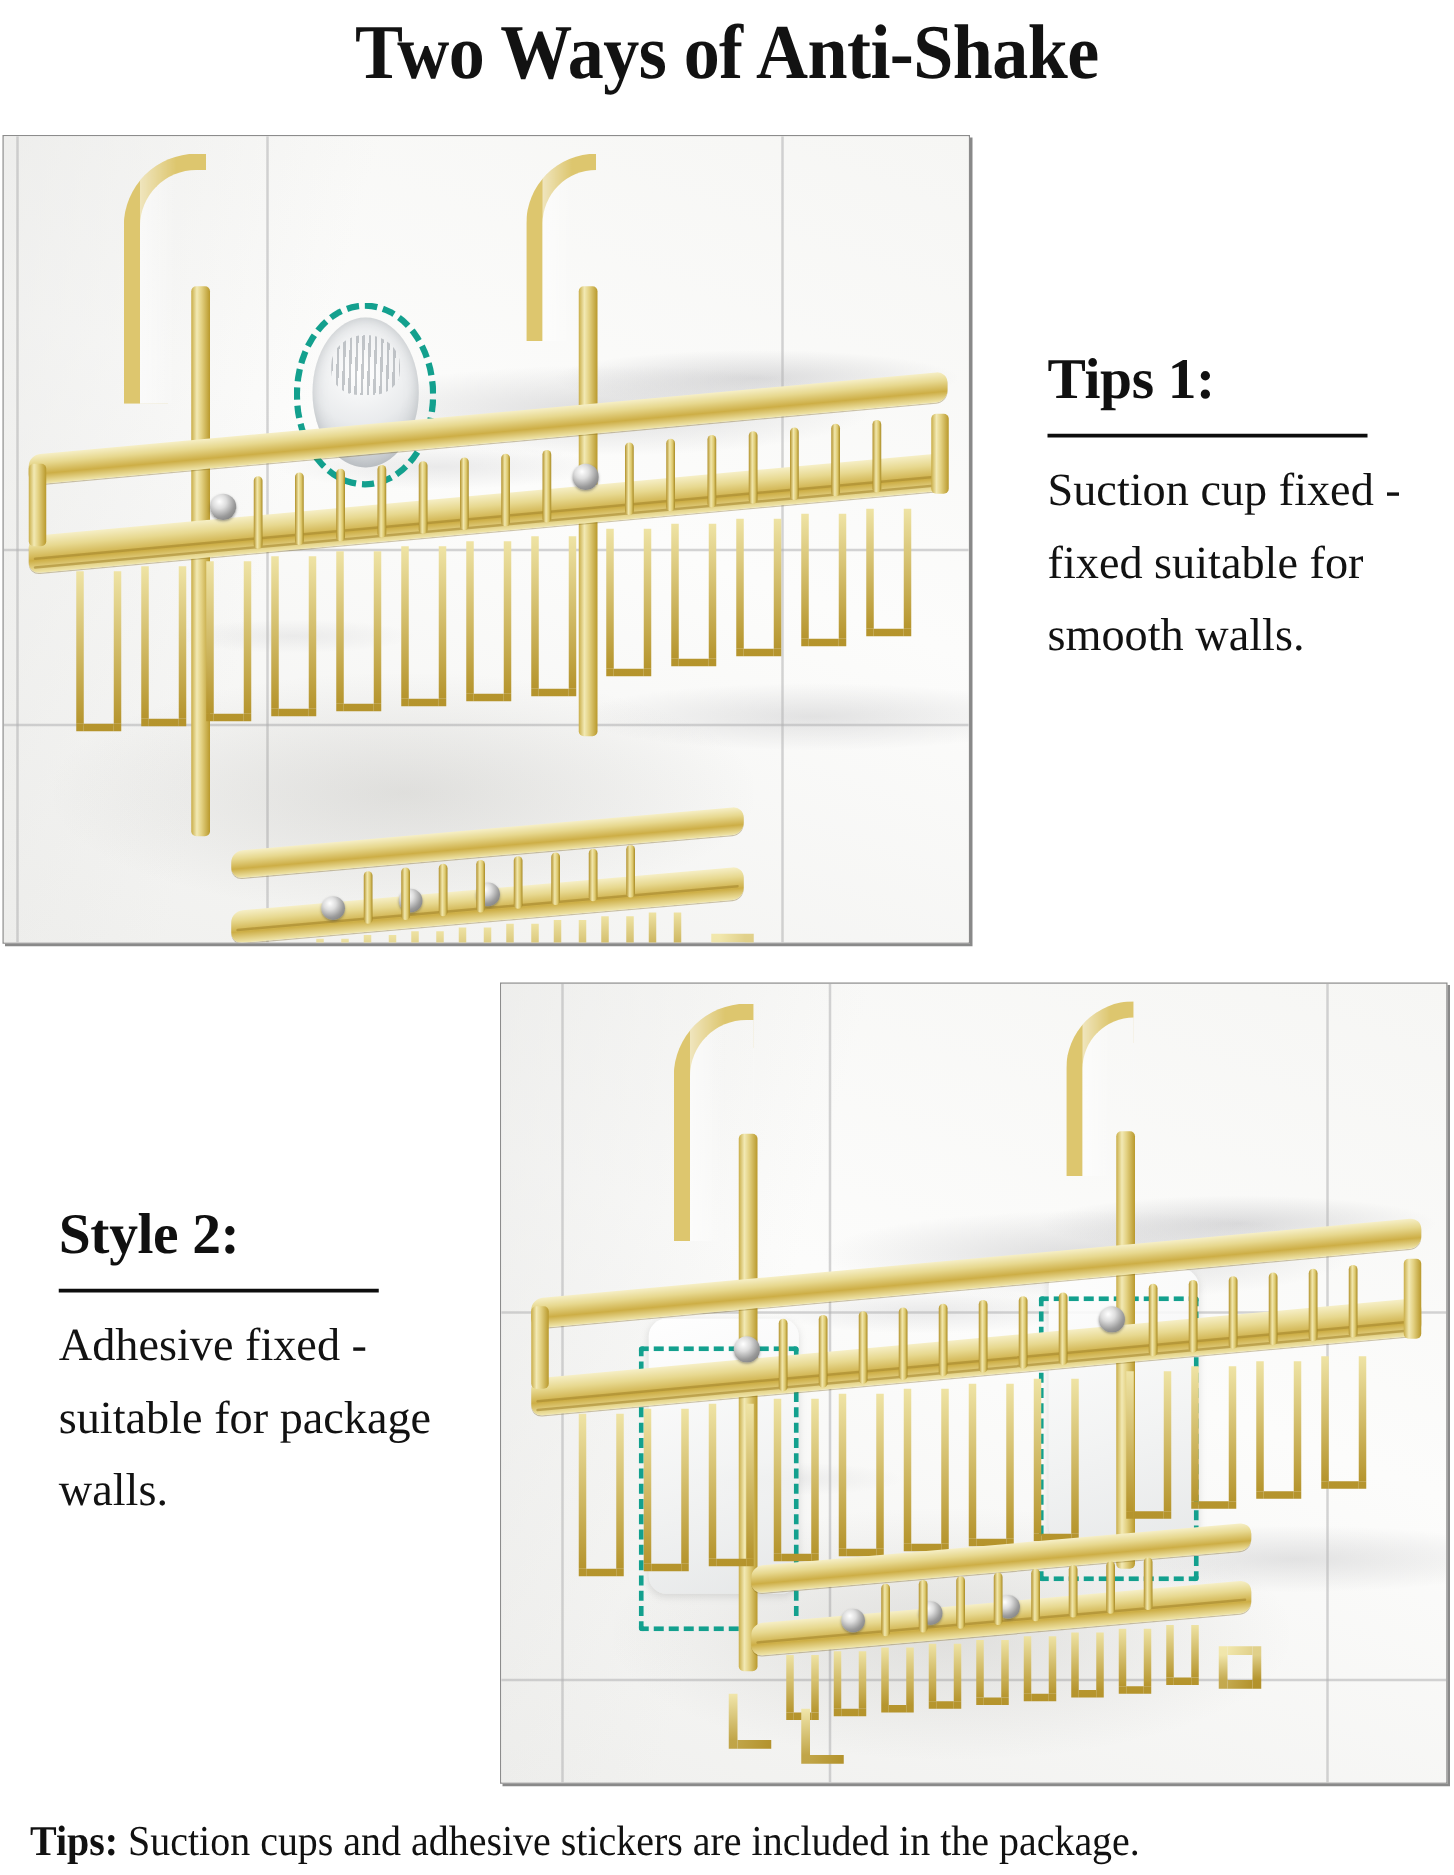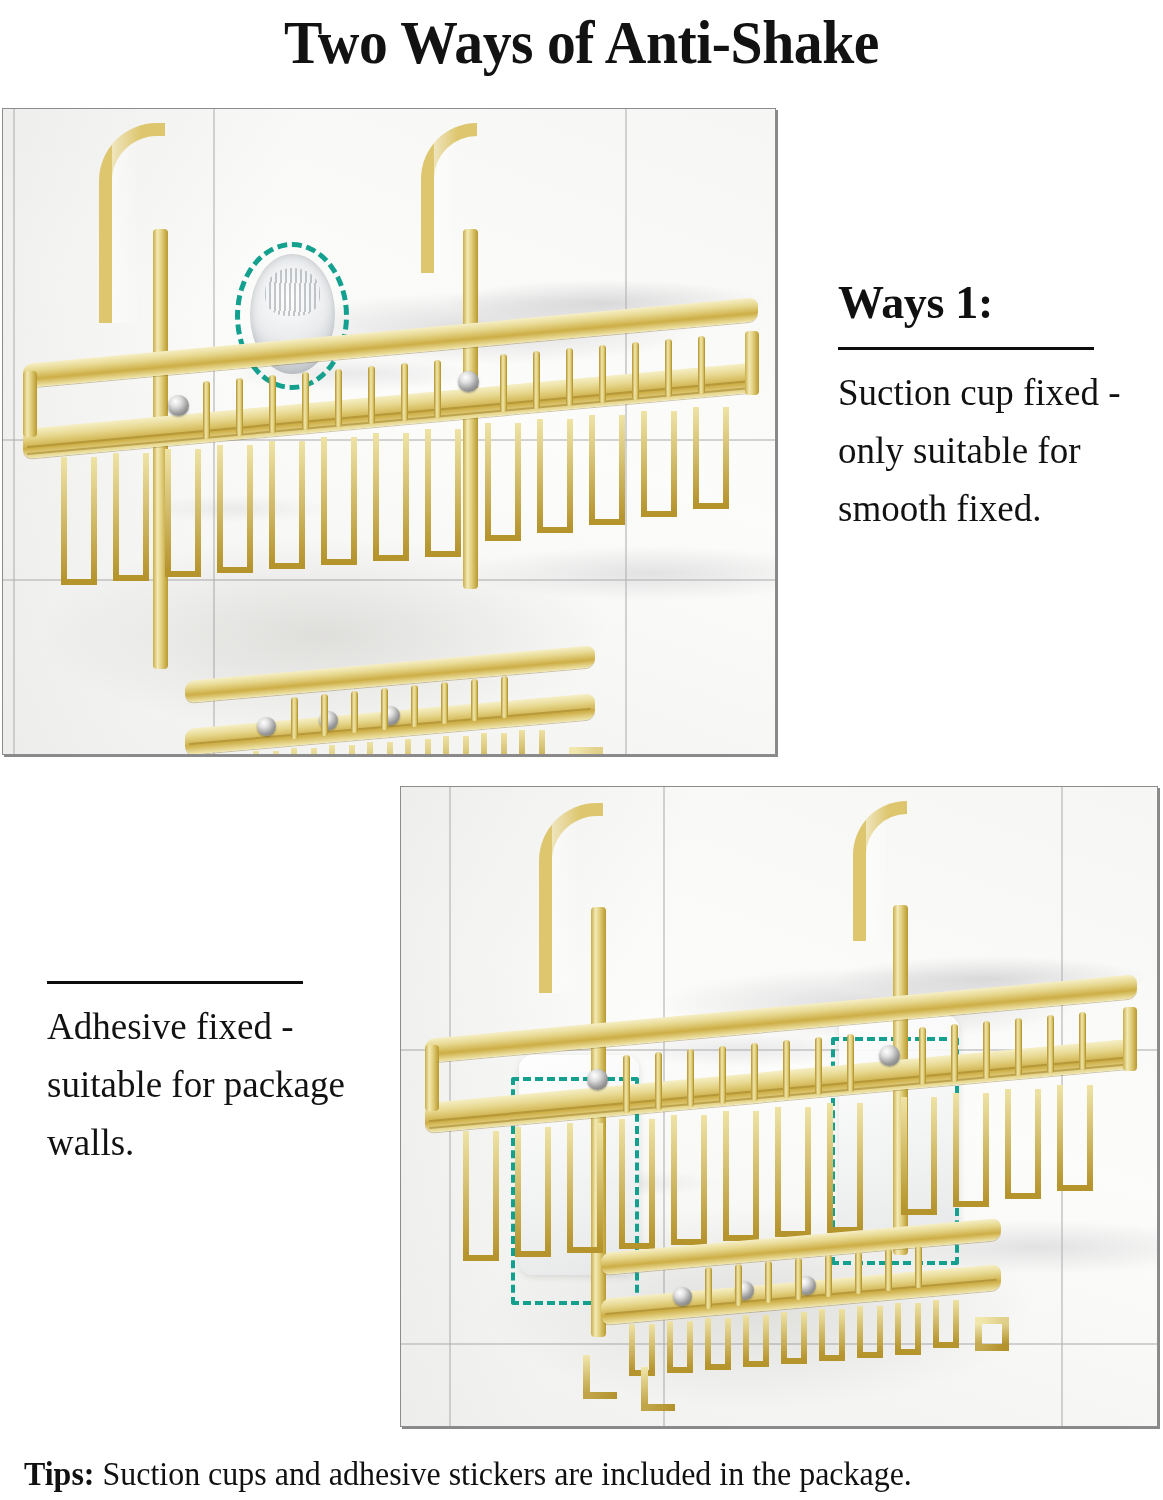--- a/index.html
+++ b/index.html
@@ -318,23 +318,23 @@
     <div class="ubar" style="left:402px; top:630px; width:26px; height:52px;"></div>
     <div class="ubar" style="left:440px; top:627px; width:26px; height:52px;"></div>
     <div class="ubar" style="left:478px; top:624px; width:26px; height:52px;"></div>
     <div class="ubar" style="left:516px; top:621px; width:26px; height:48px;"></div>
 
     <div class="ring" style="left:566px; top:638px;"></div>
   </div>
 </div>
 
 <div class="style-block" id="block-style1">
-  <div class="style-heading">Ways 1:</div>
+  <div class="style-heading">Tips 1:</div>
   <div class="style-rule"></div>
-  <div class="style-desc">Suction cup fixed - only suitable for smooth fixed.</div>
+  <div class="style-desc">Suction cup fixed - fixed suitable for smooth walls.</div>
 </div>
 
 <div class="photo-panel" id="panel-style2">
 
   <div class="wall"></div>
   <div class="grout v" style="left:48px;"></div>
   <div class="grout v" style="left:262px;"></div>
   <div class="grout v" style="left:660px;"></div>
   <div class="grout h" style="top:262px;"></div>
   <div class="grout h" style="top:556px;"></div>
@@ -421,19 +421,20 @@
     <div class="ubar" style="left:494px; top:516px; width:26px; height:52px;"></div>
     <div class="ubar" style="left:532px; top:513px; width:26px; height:48px;"></div>
 
     <div class="hook" style="left:182px; top:568px;"></div>
     <div class="hook" style="left:240px; top:580px;"></div>
     <div class="ring" style="left:574px; top:530px;"></div>
   </div>
 </div>
 
 <div class="style-block" id="block-style2">
+  <div class="style-heading">Style 2:</div>
   <div class="style-rule"></div>
   <div class="style-desc">Adhesive fixed - suitable for package walls.</div>
 </div>
 
 <div class="tips">
   <span class="tips-label">Tips:</span><span> Suction cups and adhesive stickers are included in the package.</span>
 </div>
 
 </body></html>

